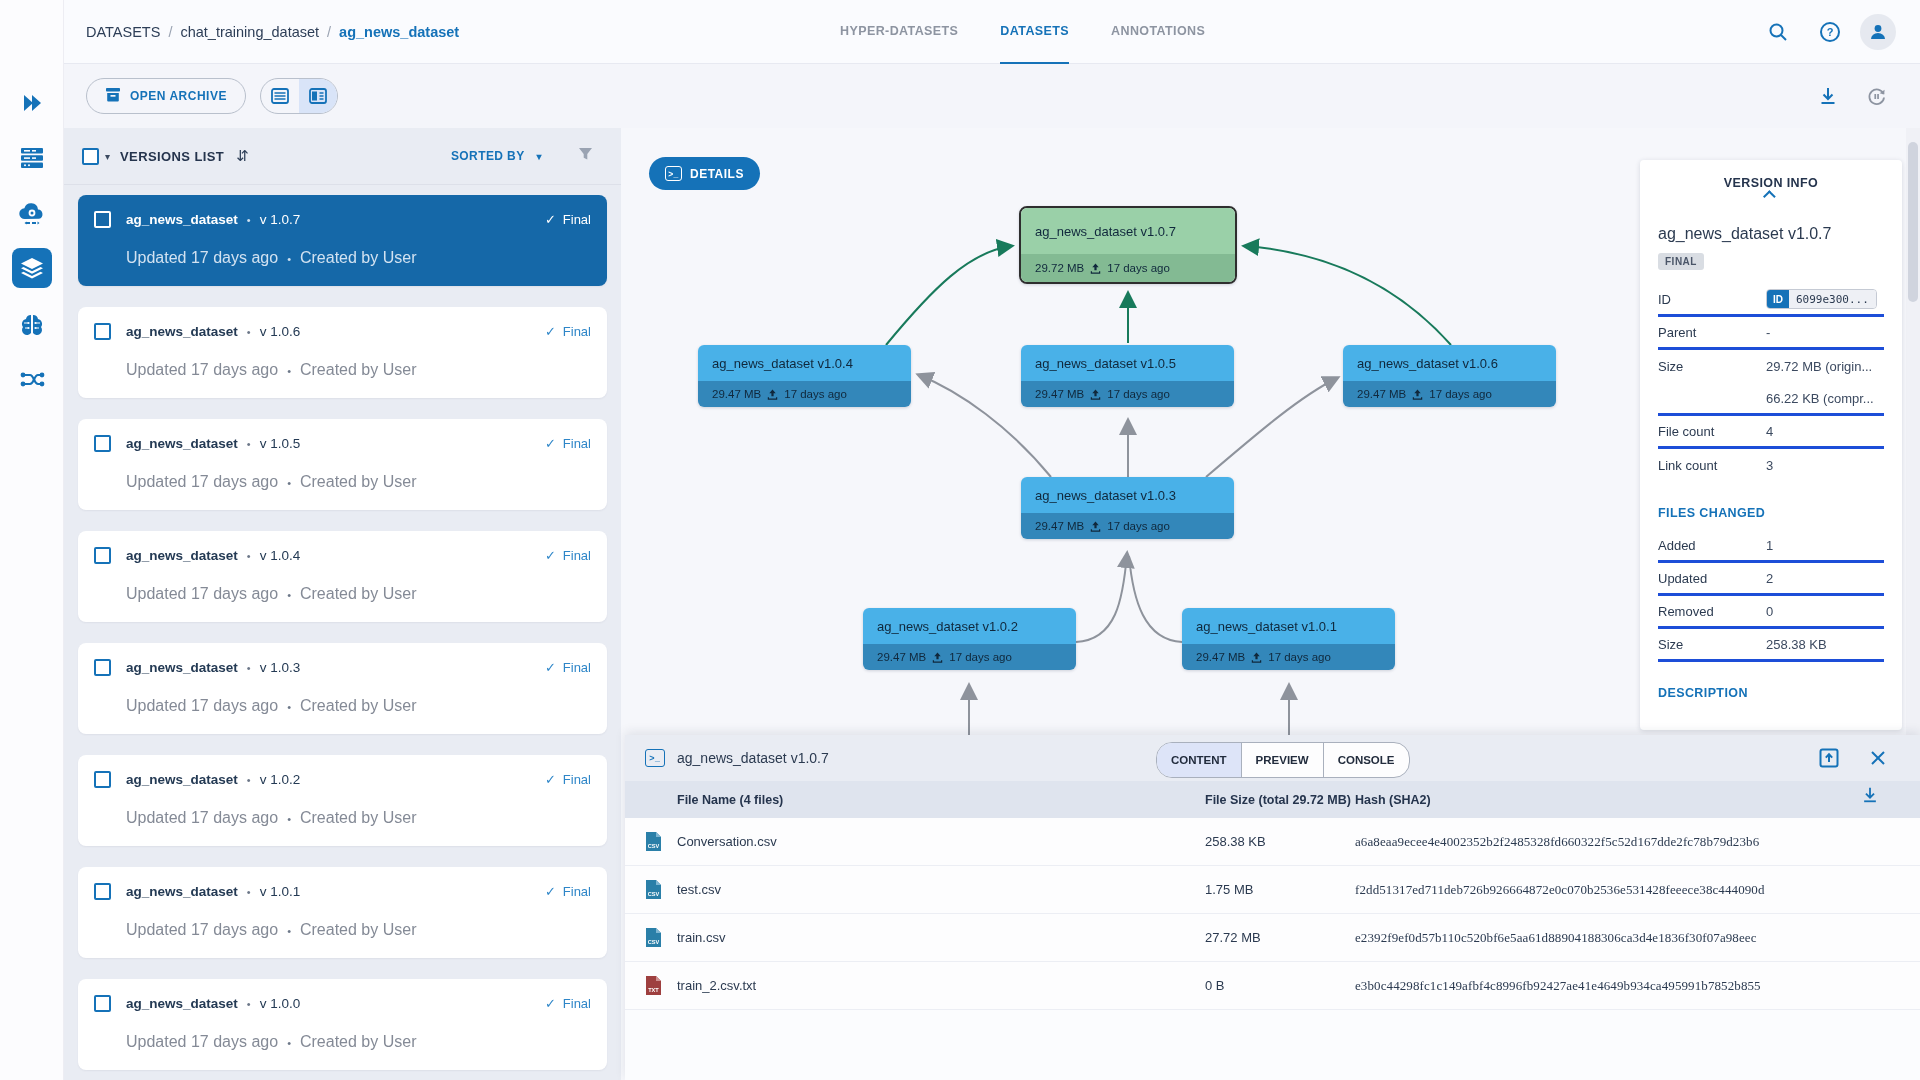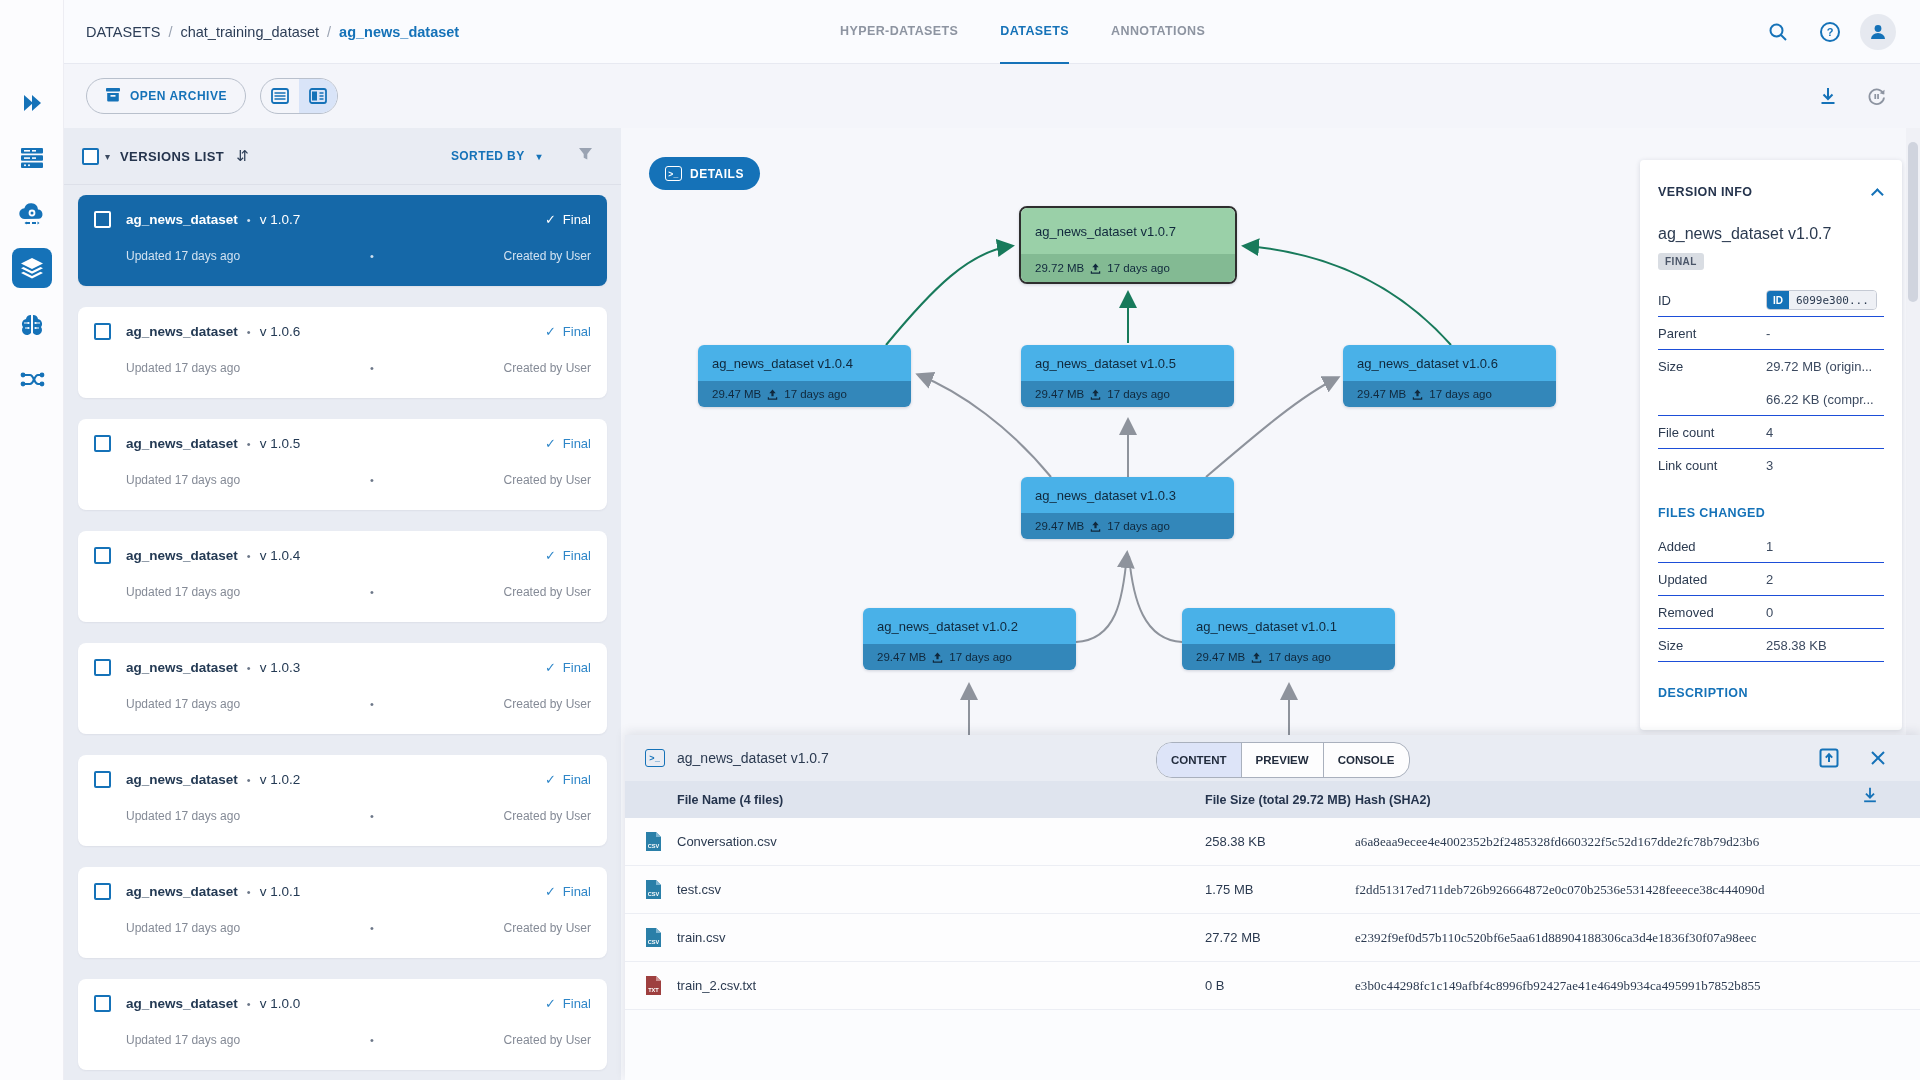--- a/index.html
+++ b/index.html
@@ -49,21 +49,21 @@
   .vcard.sel { background:#1568a8; color:#fff; }
   .vrow1 { display:flex; align-items:center; gap:9px; }
   .vcard .vname { font-size:13.5px; font-weight:bold; color:#243a54; margin-left:6px; }
   .vcard .vver { font-size:13.5px; color:#243a54; }
   .vcard.sel .vname, .vcard.sel .vver { color:#fff; }
   .vcard.sel .cb { border-color:#fff; background:transparent; }
   .dot::before { content:"•"; font-size:11px; color:#6c7788; }
   .vcard.sel .dot::before { color:#cfe0ef; }
   .vfinal { margin-left:auto; font-size:13px; color:#2e86c8; display:flex; gap:7px; align-items:center; }
   .vcard.sel .vfinal { color:#fff; }
-  .vrow2 { margin:21px 0 0 32px; font-size:12px; color:#848a96; display:flex; gap:9px; align-items:center;justify-content:space-between; }
+  .vrow2 { margin:21px 0 0 32px; font-size:16px; color:#848a96; display:flex; gap:9px; align-items:center; }
   .vcard.sel .vrow2 { color:#d2e2f1; }
 
   
   .graph { position:absolute; left:621px; top:128px; width:1299px; height:607px; background:#f6f7fb; }
   .btn-details { position:absolute; left:28px; top:29px; height:33px; background:#1572b8; border:none; border-radius:17px; color:#fff; font-weight:bold; font-size:12px; letter-spacing:.5px; display:flex; align-items:center; gap:8px; padding:0 16px; cursor:pointer; z-index:5; }
   .term { width:17px; height:15px; border:1.6px solid currentColor; border-radius:3px; font-size:8.5px; font-weight:bold; display:flex; align-items:center; justify-content:center; letter-spacing:.5px; }
   .edges { position:absolute; left:0; top:0; z-index:1; }
   .node { position:absolute; width:213px; border-radius:6px; overflow:hidden; box-shadow:0 1px 3px rgba(30,40,70,.18); cursor:pointer; z-index:2; }
   .node .nlabel { height:36px; display:flex; align-items:center; padding:0 14px; font-size:13px; color:#10283c; }
   .node .nmeta { height:26px; display:flex; align-items:center; gap:6px; padding:0 14px; font-size:11.5px; color:#10283c; }
@@ -75,26 +75,26 @@
   .n107 { left:398px; top:78px; }
   .n104 { left:77px;  top:217px; }
   .n105 { left:400px; top:217px; }
   .n106 { left:722px; top:217px; }
   .n103 { left:400px; top:349px; }
   .n102 { left:242px; top:480px; }
   .n101 { left:561px; top:480px; }
 
   
   .vinfo { position:absolute; left:1640px; top:160px; width:262px; height:570px; background:#fff; border-radius:4px; box-shadow:0 1px 5px rgba(30,40,70,.15); z-index:12; overflow:hidden; padding:0 18px; }
-  .vinfo .sechead { display:flex; align-items:center; justify-content:space-between; margin-top:25px; }
+  .vinfo .sechead { display:flex; align-items:center; justify-content:space-between; margin-top:16px;flex-direction:column; }
   .vinfo .sechead .st { font-size:12.5px; font-weight:bold; color:#25344d; letter-spacing:.4px; }
   .chev { width:9px; height:9px; border-left:2px solid #1572b8; border-top:2px solid #1572b8; transform:rotate(45deg) translateY(3px); cursor:pointer; }
   .vinfo .dname { margin-top:26px; font-size:16px; color:#2b3a50; }
   .badge { display:inline-block; margin-top:10px; background:#d9dde3; color:#4a5568; font-size:10px; font-weight:bold; letter-spacing:.5px; padding:3px 7px; border-radius:3px; }
-  .irow { display:flex; align-items:center; min-height:33px; border-bottom:1px solid #1d4ed8; font-size:13px; }
+  .irow { display:flex; align-items:center; min-height:33px; border-bottom:3px solid #1d4ed8; font-size:13px; }
   .irow:last-of-type { border-bottom:none; }
   .irow .lab { width:108px; color:#2b3a50; flex:none; }
   .irow .val { color:#3c4a60; }
   .irow.nb { border-bottom:none; }
   .rows1 { margin-top:14px; }
   .idchip { display:flex; align-items:stretch; border:1px solid #c5cad4; border-radius:4px; overflow:hidden; height:20px; }
   .idchip .idl { background:#1572b8; color:#fff; font-size:10px; font-weight:bold; display:flex; align-items:center; padding:0 6px; }
   .idchip .idv { background:#eef0f5; font-family:"DejaVu Sans Mono", monospace; font-size:11px; color:#2b3a50; display:flex; align-items:center; padding:0 7px; }
   .bluesec { font-size:12.5px; font-weight:bold; color:#1572b8; letter-spacing:.4px; margin:24px 0 10px 0; }
 

